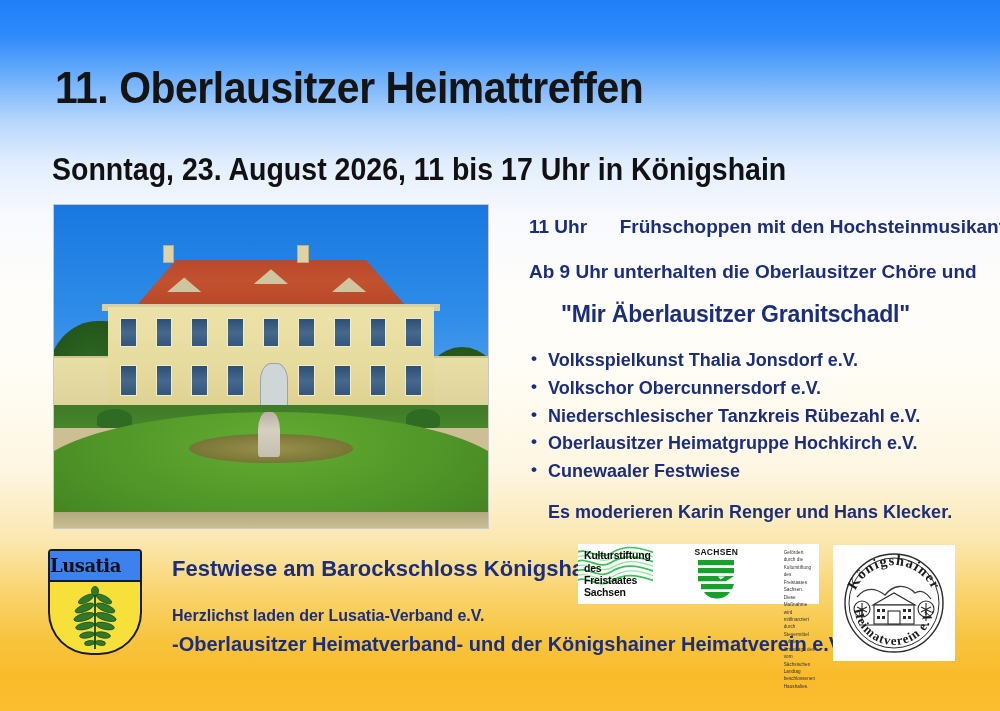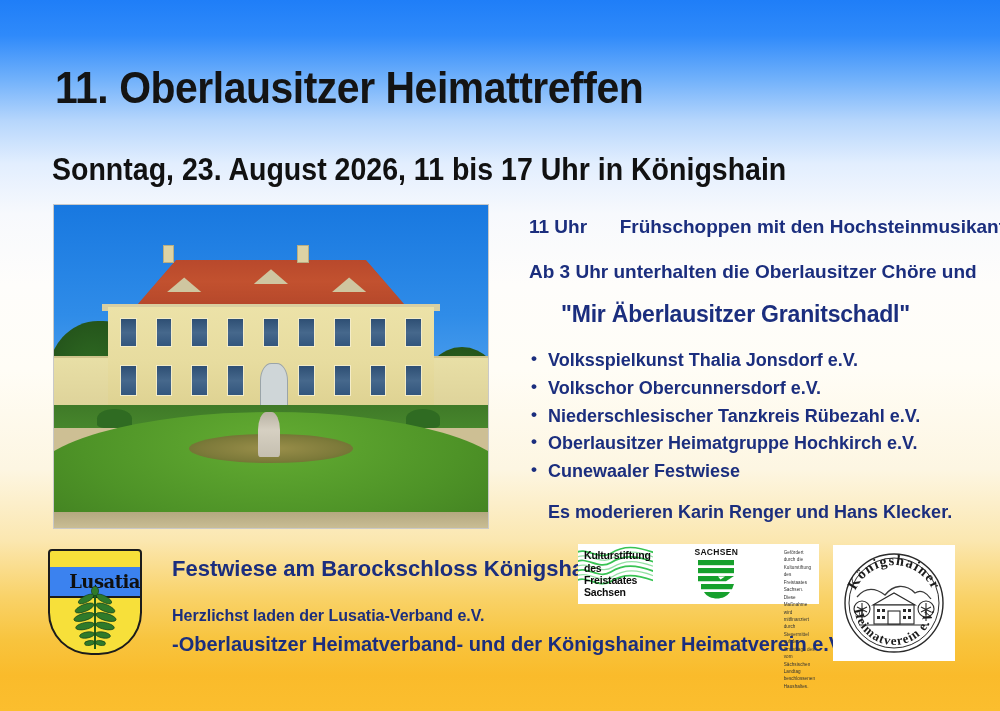--- a/index.html
+++ b/index.html
@@ -214,21 +214,21 @@
     border: 2px solid #1b1b1b;
     border-radius: 4px 4px 46% 46% / 4px 4px 40% 40%;
     box-sizing: border-box;
     overflow: hidden;
   }
   .shield-band {
     position: absolute; left: 0; top: 0; width: 100%; height: 30%;
     background: #3b82ef;
     border-bottom: 2px solid #1b1b1b;
     box-sizing: border-box;
-    display: flex; align-items: center; justify-content: flex-end; margin-top: 16px;
+    display: flex; align-items: center; justify-content: flex-start;
   }
   .shield-band span {
     font-family: "DejaVu Serif", serif;
     font-weight: bold;
     font-size: 18px;
     color: #101010;
     letter-spacing: -0.5px;
   }
   .fern {
     position: absolute; left: 50%; top: 33%;
@@ -362,21 +362,21 @@
   </div>
 
   <div class="prog">
     <div class="prog-line1">
       <span>11 Uhr</span>
       <span class="hr"></span>
       <span>Frühschoppen mit den Hochsteinmusikanten</span>
     </div>
 
     <div class="prog-block2">
-      <div>Ab 3 Uhr unterhalten die Oberlausitzer Chöre und</div>
+      <div>Ab 9 Uhr unterhalten die Oberlausitzer Chöre und</div>
     </div>
 
     <div class="prog-motto">"Mir Äberlausitzer Granitschadl"</div>
 
     <ul class="prog-list">
       <li>Volksspielkunst Thalia Jonsdorf e.V.</li>
       <li>Volkschor Obercunnersdorf e.V.</li>
       <li>Niederschlesischer Tanzkreis Rübezahl  e.V.</li>
       <li>Oberlausitzer Heimatgruppe Hochkirch e.V.</li>
       <li>Cunewaaler Festwiese</li>

